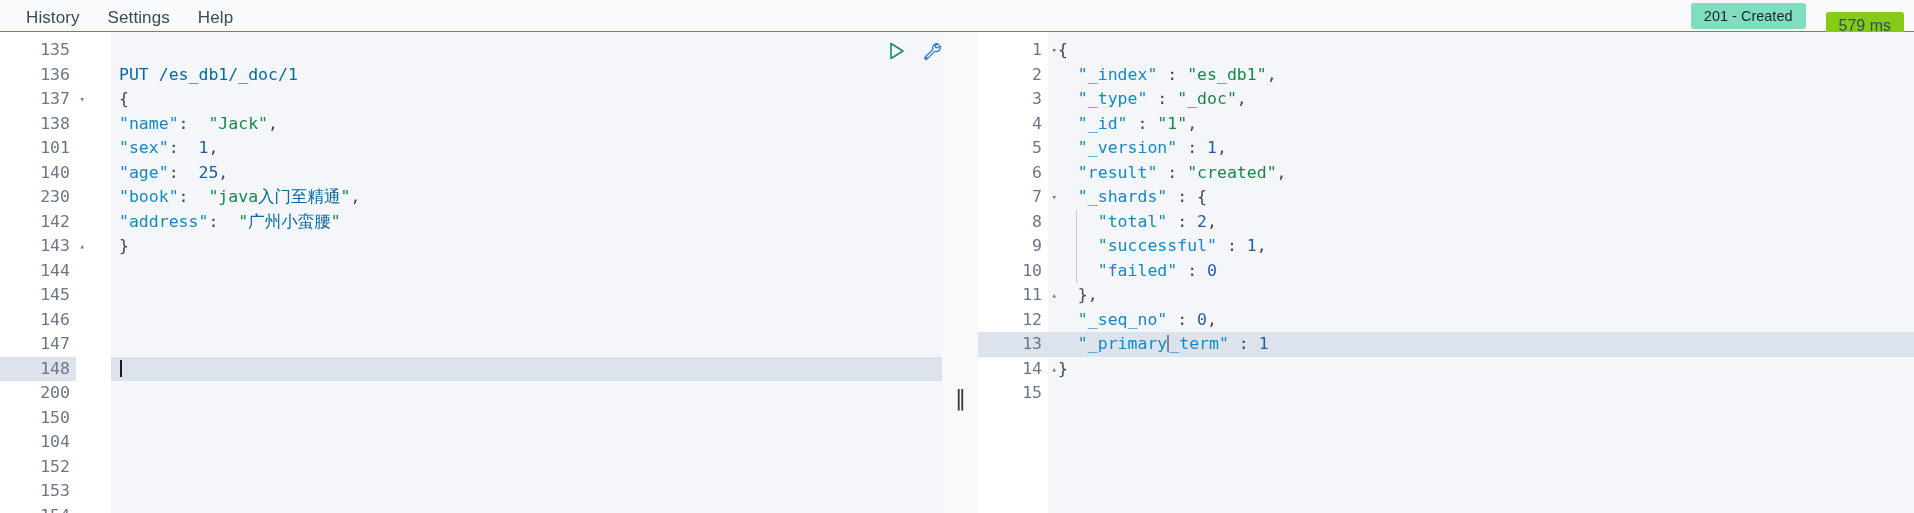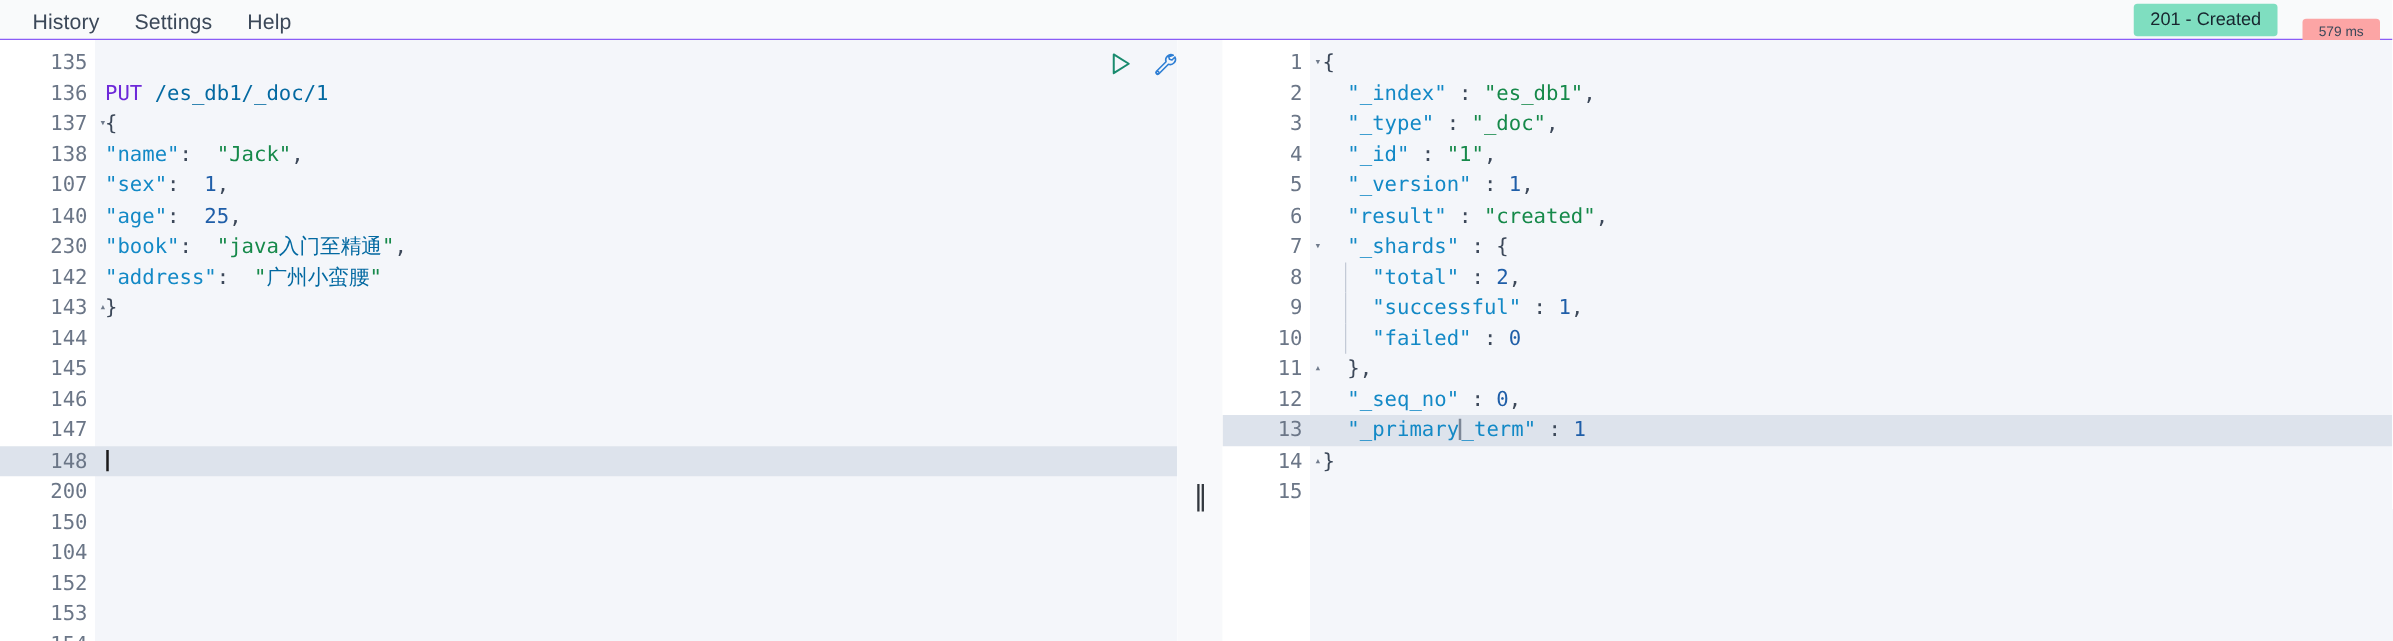--- a/index.html
+++ b/index.html
@@ -36,23 +36,23 @@
   }
   #status-badge {
     background: #7fdec0;
     color: #17252e;
     font-size: 14.5px;
     padding: 5px 13px;
     border-radius: 3px;
     white-space: nowrap;
   }
   #time-badge {
-    background: #fca5a5;
+    background: #84cc16;
     color: #3c4859;
-    font-size: 11px;
+    font-size: 16px;
     padding: 5px 13px;
     border-radius: 3px;
     white-space: nowrap;
     margin-top: 20px;
   }
 
   
   #editor-shell {
     position: relative;
     height: 481px;
@@ -106,21 +106,21 @@
     font-family: "DejaVu Sans Mono", monospace;
     font-size: 16.5px;
     white-space: pre;
     padding-left: 8px;
     color: #2a3f56;
     position: relative;
   }
   .code .cl.active { background: #dde3ec; }
 
   
-  .t-method  { color: #6d28d9; }
+  .t-method  { color: #0369a1; }
   .t-url     { color: #0369a1; }
   .t-key     { color: #1389c6; }
   .t-str     { color: #16894a; }
   .t-cjk     { color: #0369a1; }
   .t-num     { color: #1f5ea8; }
   .t-punc    { color: #3c4859; }
   .t-brace   { color: #3c4859; }
 
   .caret {
     display: inline-block;
@@ -131,21 +131,21 @@
   }
   .caret-mid {
     display: inline-block;
     width: 2px; height: 17px;
     background: #7c8696;
     vertical-align: -3px;
     position: relative;
   }
 
   
-  #left-pane { width: 942px; flex: 0 0 942px; }
+  #left-pane { width: 942px; flex: 0 0 942px; gap: 35px; }
   #left-pane .code { background: #f4f6fa; }
 
   
   #action-icons {
     position: absolute;
     top: 8px;
     left: 886px;
     display: flex;
     gap: 13px;
     align-items: center;
@@ -206,21 +206,21 @@
 </div>
 
 <div id="editor-shell">
 
   <div class="pane" id="left-pane">
     <div class="gutter" id="left-gutter">
         <div class="ln"><span>135</span></div>
         <div class="ln"><span>136</span></div>
         <div class="ln"><span>137</span><span class="fold">▾</span></div>
         <div class="ln"><span>138</span></div>
-        <div class="ln"><span>107</span></div>
+        <div class="ln"><span>101</span></div>
         <div class="ln"><span>140</span></div>
         <div class="ln"><span>230</span></div>
         <div class="ln"><span>142</span></div>
         <div class="ln"><span>143</span><span class="fold">▴</span></div>
         <div class="ln"><span>144</span></div>
         <div class="ln"><span>145</span></div>
         <div class="ln"><span>146</span></div>
         <div class="ln"><span>147</span></div>
         <div class="ln active"><span>148</span></div>
         <div class="ln"><span>200</span></div>

